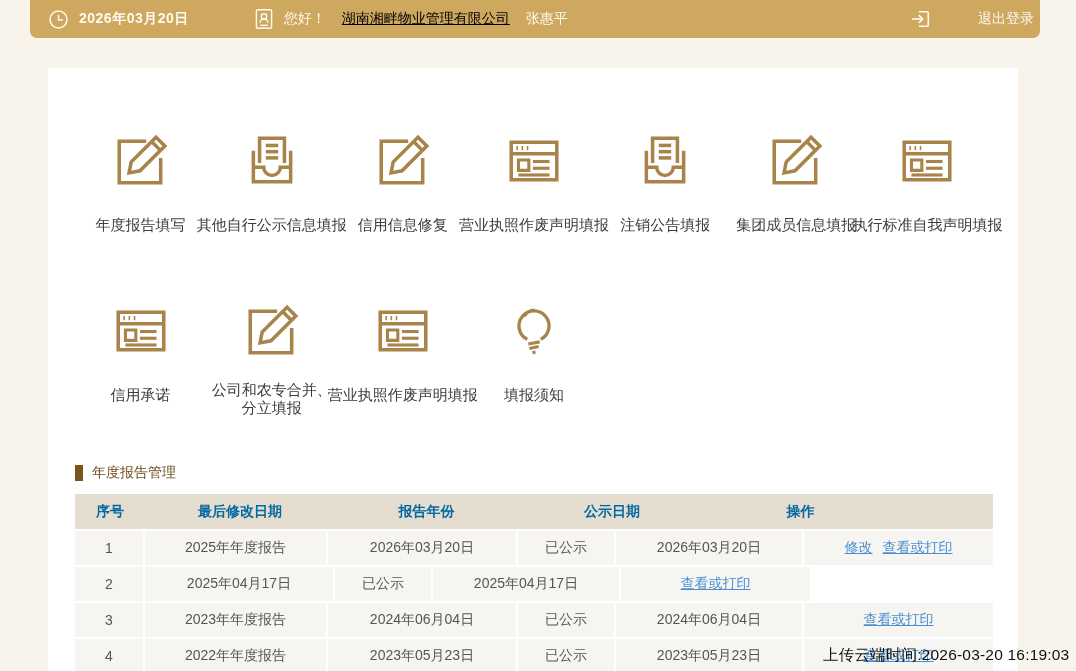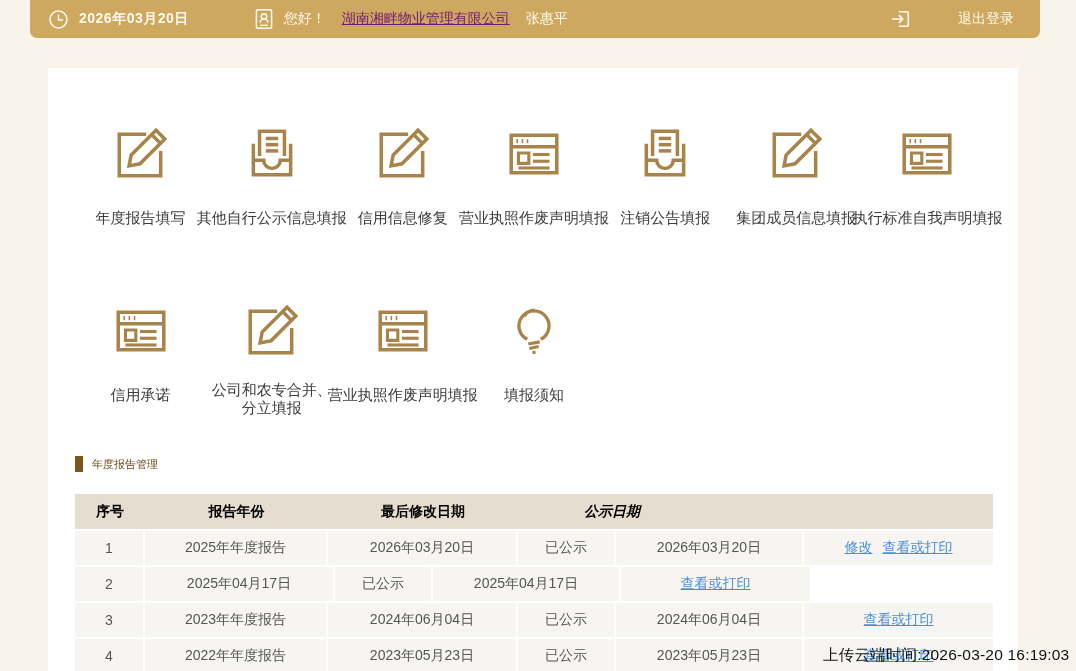--- a/index.html
+++ b/index.html
@@ -10,63 +10,63 @@
     position:relative;
   }
   
   .topbar{
     position:absolute;left:30px;top:0;width:1010px;height:38px;
     background:#cfa85f;border-radius:0 0 7px 7px;
     display:flex;align-items:center;justify-content:space-between;
     color:#fdfaf2;font-size:14px;
   }
   .topbar-left{display:flex;align-items:center;padding-left:17px;}
-  .topbar-right{display:flex;align-items:center;padding-right:26px;cursor:pointer;gap:37px;}
+  .topbar-right{display:flex;align-items:center;padding-right:6px;cursor:pointer;gap:37px;}
   .tb-icon{display:inline-flex;align-items:center;margin-right:9px;}
   .tb-date{font-weight:bold;letter-spacing:.5px;}
   .tb-usergroup{display:flex;align-items:center;margin-left:64px;}
   .tb-greet{margin-right:16px;}
-  .tb-company{color:#701a75;text-decoration:underline;cursor:pointer;}
+  .tb-company{color:#000000;text-decoration:underline;cursor:pointer;}
   .tb-username{margin-left:16px;}
   .tb-logout-label{margin-left:8px;}
   
   .card{
     position:absolute;left:48px;top:68px;width:970px;height:640px;
     background:#ffffff;
   }
   
   .shortcut-row{
     position:absolute;left:27px;width:918px;
     display:flex;
   }
-  #shortcut-row-1{top:53px;}
+  #shortcut-row-1{top:60px;}
   #shortcut-row-2{top:230px;}
   .shortcut{
     width:131.15px;flex:0 0 auto;
     display:flex;flex-direction:column;align-items:center;
     cursor:pointer;
   }
   .shortcut-icon{height:66px;display:flex;align-items:center;justify-content:center;}
   .shortcut-label{
     margin-top:22px;font-size:15px;color:#3c3c3c;text-align:center;
     white-space:nowrap;line-height:18px;
   }
   .shortcut-label.wrap{white-space:normal;max-width:158px;margin-top:17px;}
   
   .section-title{
-    position:absolute;left:27px;top:388px;
-    display:flex;align-items:center;font-size:11px;color:#6e4e1e;
+    position:absolute;left:27px;top:396px;
+    display:flex;align-items:center;font-size:14px;color:#6e4e1e;
   }
   .section-bar{width:8px;height:16px;background:#7c541d;margin-right:9px;}
   
   .rpt-table{position:absolute;left:27px;top:426px;width:918px;}
   .thead{display:flex;background:#e5ddd0;height:35px;}
   .th{
     display:flex;align-items:center;justify-content:center;
-    font-size:14px;font-weight:bold;color:#000000;box-sizing:border-box;
+    font-size:14px;font-weight:bold;color:#0369a1;box-sizing:border-box;
   }
   .trow{display:flex;height:34px;margin-top:2px;}
   .td{
     background:#f6f5f2;display:flex;align-items:center;justify-content:center;
     font-size:14px;color:#555;box-sizing:border-box;
   }
   .td:not(:last-child){border-right:2px solid #ffffff;}
   .action-link{
     color:#4a8fd3;text-decoration:underline;cursor:pointer;margin:0 5px;
     font-size:14px;
@@ -260,23 +260,24 @@
     </div>
 
   <div class="section-title">
     <span class="section-bar"></span>
     <span>年度报告管理</span>
   </div>
 
   <div class="rpt-table">
     <div class="thead" id="table-head">
         <div class="th" style="width: 70px;">序号</div>
+        <div class="th" style="width: 190px;">最后修改日期</div>
         <div class="th" style="width: 183px;">报告年份</div>
-        <div class="th" style="width: 190px;">最后修改日期</div>
-        <div class="th" style="width: 188px; font-style: italic;">公示日期</div>
+        <div class="th" style="width: 188px;">公示日期</div>
+        <div class="th" style="width: 189px;">操作</div>
       </div>
     <div id="table-body">
         <div class="trow">
           <div class="td" style="width: 70px;">1</div>
           <div class="td" style="width: 183px;">2025年年度报告</div>
           <div class="td" style="width: 190px;">2026年03月20日</div>
           <div class="td" style="width: 98px;">已公示</div>
           <div class="td" style="width: 188px;">2026年03月20日</div>
           <div class="td" style="width: 189px;">
             <a class="action-link">修改</a>

